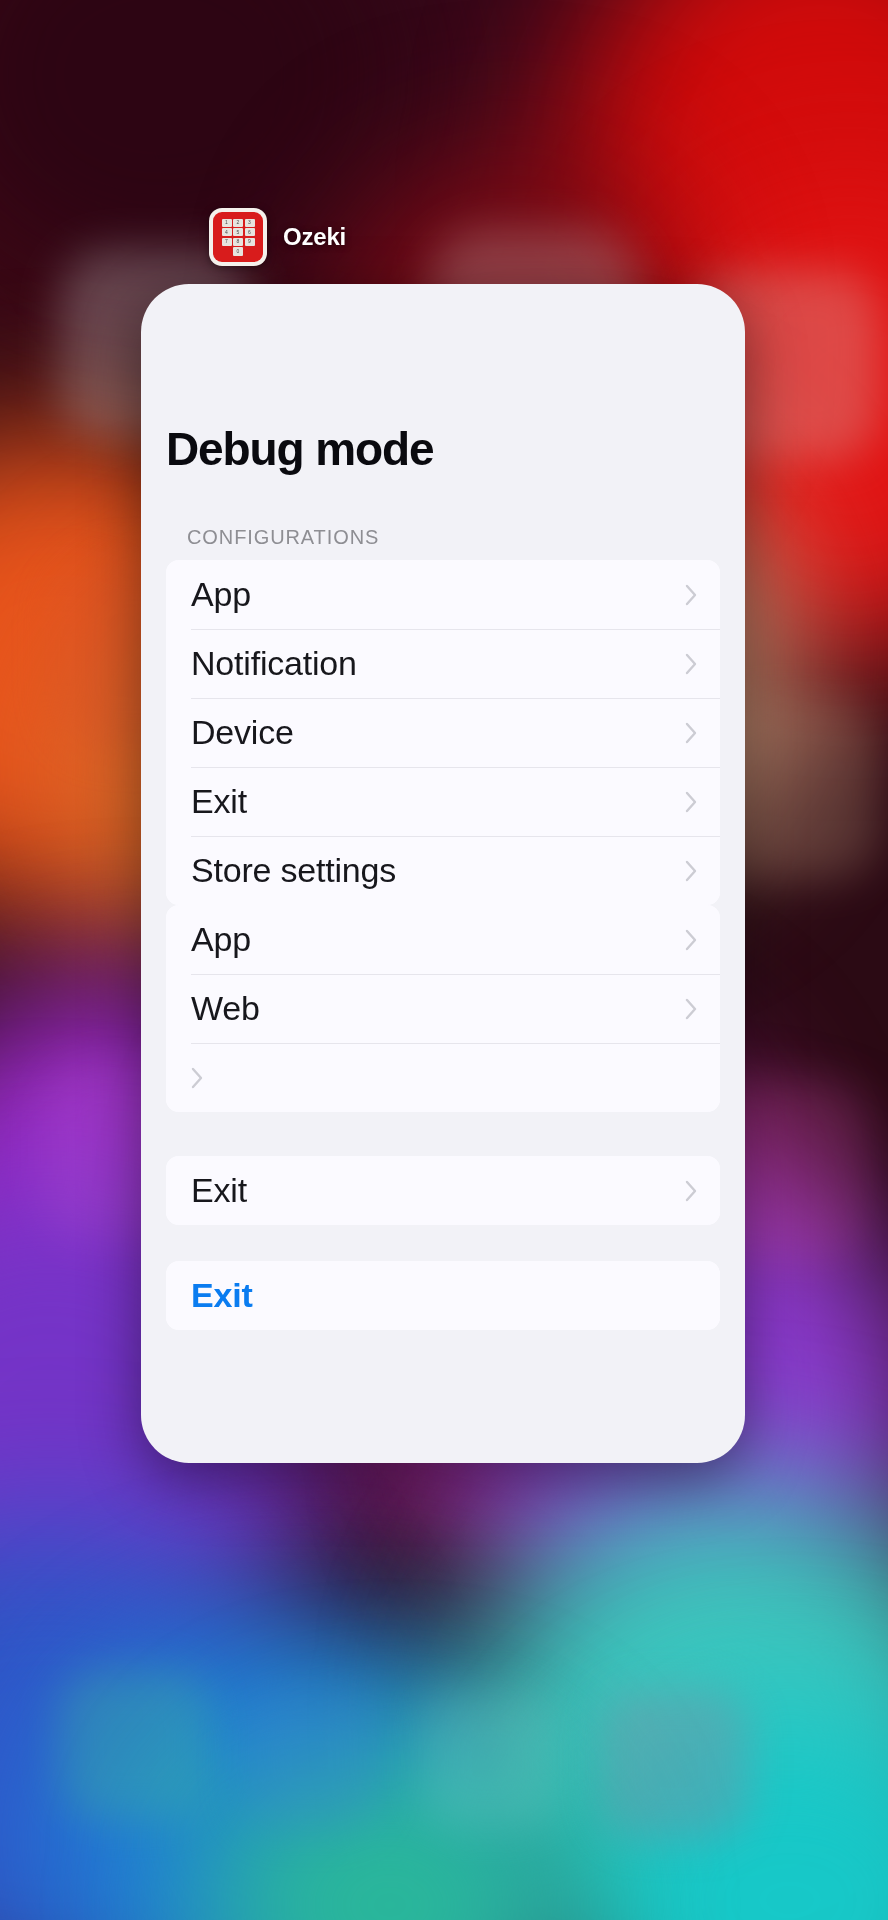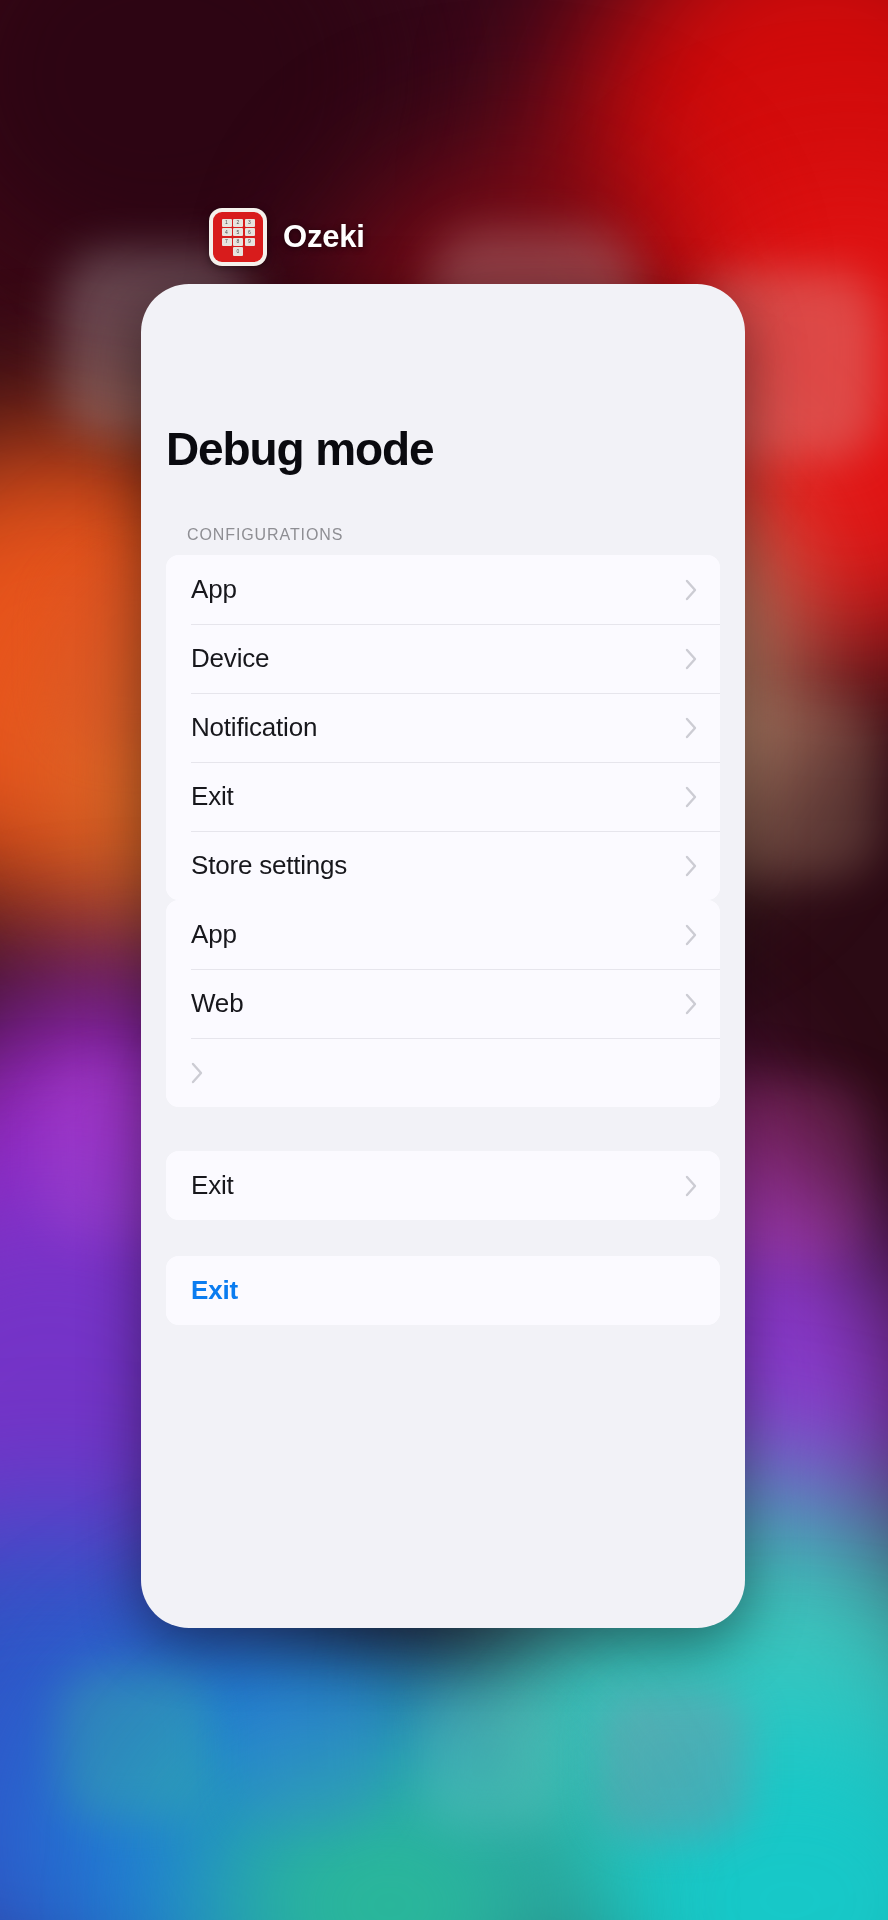--- a/index.html
+++ b/index.html
@@ -83,32 +83,32 @@
     border-radius:1px;
     font-size:5px;
     color:#4a4a4a;
     display:flex; align-items:center; justify-content:center;
     font-family:"Liberation Sans", sans-serif;
     line-height:1;
   }
   #app-icon .key.blank { background:#d81c1c; }
   #app-name {
     color:#ffffff;
-    font-size:31px;
+    font-size:24px;
     font-weight:bold;
     letter-spacing:-.2px;
     text-shadow:0 1px 6px rgba(0,0,0,.55);
     white-space:nowrap;
   }
 
   
   #phone-card {
     position:absolute;
     left:141px; top:284px;
-    width:604px; height:1344px;
+    width:604px; height:1179px;
     background:#f2f2f7;
     border-radius:48px;
     overflow:hidden;
     box-shadow:0 18px 60px rgba(0,0,0,.45);
     z-index:4;
   }
 
   #sheet-body {
     position:absolute; inset:0;
     padding:0 25px;
@@ -117,21 +117,21 @@
   #page-title {
     font-size:46px;
     font-weight:bold;
     color:#0a0a0f;
     letter-spacing:-1.1px;
     margin-top:138px;
     margin-left:0px;
   }
 
   .section-header {
-    font-size:16px;
+    font-size:20px;
     color:#8e8e93;
     letter-spacing:.9px;
     margin:50px 0 11px 21px;
     text-transform:uppercase;
   }
 
   .group {
     background:#fbfaff;
     border-radius:13px;
     overflow:hidden;
@@ -148,21 +148,21 @@
     cursor:default;
   }
   .row + .row::before {
     content:"";
     position:absolute;
     left:25px; right:0; top:0;
     height:1px;
     background:#e6e5ec;
   }
   .row-label {
-    font-size:26px;
+    font-size:34px;
     color:#17171c;
     letter-spacing:-.2px;
     flex:1;
     white-space:nowrap;
   }
   .row-label.accent { color:#0a7cf0;font-weight:bold; }
 
   .chevron {
     width:13px; height:22px;
     flex:none;
@@ -242,30 +242,30 @@
       <div class="row">
         <span class="row-label">App</span>
         <span class="chevron">
           <svg viewBox="0 0 13 22">
               <path d="M2 2 L10 11 L2 20" fill="none" stroke="#c4c4cc" stroke-width="2.4" stroke-linecap="round" stroke-linejoin="round"></path>
             </svg>
         </span>
       </div>
 
       <div class="row">
+        <span class="row-label">Notification</span>
+        <span class="chevron">
+          <svg viewBox="0 0 13 22">
+              <path d="M2 2 L10 11 L2 20" fill="none" stroke="#c4c4cc" stroke-width="2.4" stroke-linecap="round" stroke-linejoin="round"></path>
+            </svg>
+        </span>
+      </div>
+
+      <div class="row">
         <span class="row-label">Device</span>
-        <span class="chevron">
-          <svg viewBox="0 0 13 22">
-              <path d="M2 2 L10 11 L2 20" fill="none" stroke="#c4c4cc" stroke-width="2.4" stroke-linecap="round" stroke-linejoin="round"></path>
-            </svg>
-        </span>
-      </div>
-
-      <div class="row">
-        <span class="row-label">Notification</span>
         <span class="chevron">
           <svg viewBox="0 0 13 22">
               <path d="M2 2 L10 11 L2 20" fill="none" stroke="#c4c4cc" stroke-width="2.4" stroke-linecap="round" stroke-linejoin="round"></path>
             </svg>
         </span>
       </div>
 
       <div class="row">
         <span class="row-label">Exit</span>
         <span class="chevron">

